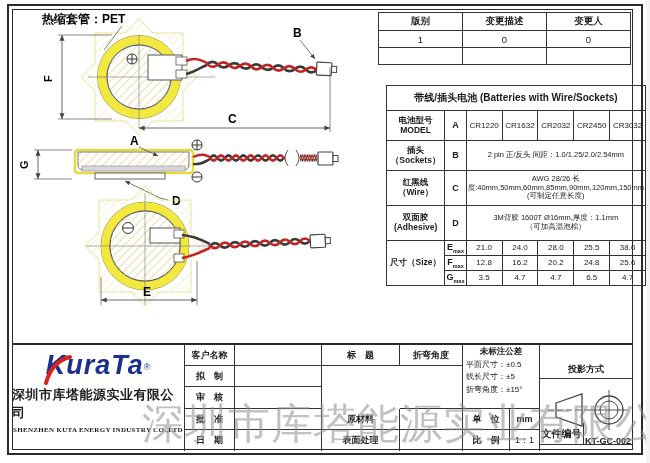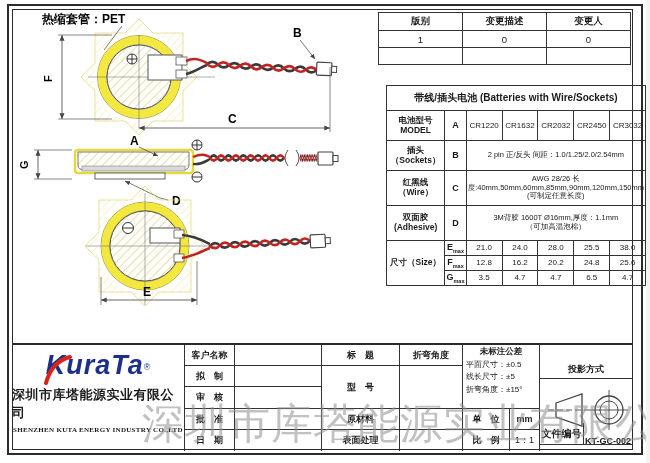--- a/index.html
+++ b/index.html
@@ -297,21 +297,20 @@
     <div class="tb lab br bb" style="left:173px;top:42px;width:50px;height:22px">审　核</div>
     <div class="tb lab br bb" style="left:173px;top:64px;width:50px;height:21px">批　准</div>
     <div class="tb lab br" style="left:173px;top:85px;width:50px;height:21px">日　期</div>
     <div class="tb br bb" style="left:223px;top:0;width:87px;height:21px"></div>
     <div class="tb br bb" style="left:223px;top:21px;width:87px;height:21px"></div>
     <div class="tb br bb" style="left:223px;top:42px;width:87px;height:22px"></div>
     <div class="tb br bb" style="left:223px;top:64px;width:87px;height:21px"></div>
     <div class="tb br" style="left:223px;top:85px;width:87px;height:21px"></div>
 
     <div class="tb lab br bb" style="left:310px;top:0;width:78px;height:21px">标　题</div>
-    <div class="tb lab br bb" style="left:310px;top:21px;width:78px;height:43px">型　号</div>
     <div class="tb lab br bb" style="left:310px;top:64px;width:78px;height:21px">原材料</div>
     <div class="tb lab br" style="left:310px;top:85px;width:78px;height:21px">表面处理</div>
     <div class="tb lab br bb" style="left:388px;top:0;width:63px;height:21px">折弯角度</div>
     <div class="tb br bb" style="left:388px;top:21px;width:63px;height:43px"></div>
     <div class="tb br bb" style="left:388px;top:64px;width:63px;height:21px"></div>
     <div class="tb br" style="left:388px;top:85px;width:63px;height:21px"></div>
 
     <div id="tol-box" class="tb br bb">
       <div class="tt">未标注公差</div>
       <div class="tl">平面尺寸：±0.5</div>

